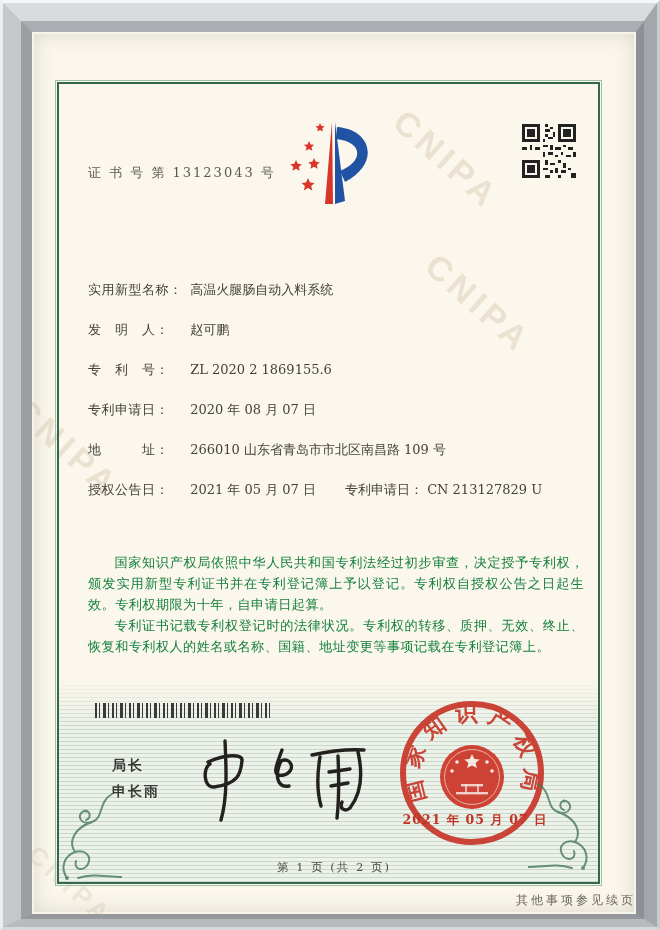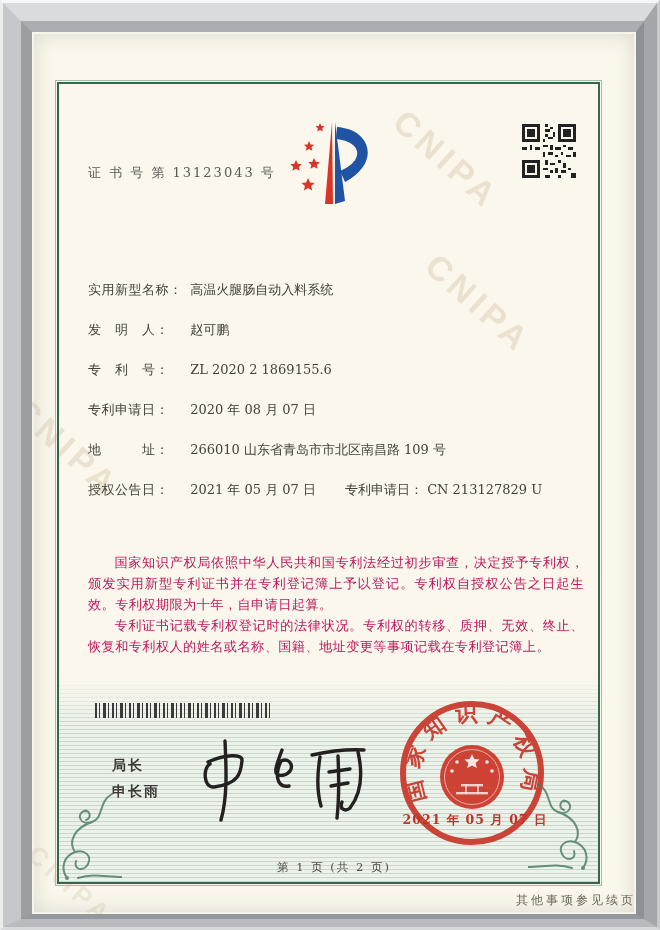--- a/index.html
+++ b/index.html
@@ -69,21 +69,21 @@
   }
 
   .fields{ position:absolute; left:56px; right:48px; top:248px; font-size:13px; color:#45423a; }
   .frow{ position:relative; height:40px; line-height:20px; }
   .lab{ display:inline-block; width:98px; letter-spacing:.5px; }
   .pair2{ position:absolute; left:257px; top:0; }
 
   .paras{
     position:absolute; left:56px; right:52px; top:520px;
     font-size:13.2px; line-height:21px; text-align:justify;
-    color:#be185d; letter-spacing:.4px;
+    color:#15803d; letter-spacing:.4px;
   }
   .paras p{ text-indent:2em; }
 
   .barcode{
     position:absolute; left:63px; top:671px; width:178px; height:15px;
     background:repeating-linear-gradient(90deg,
       #3a3a3a 0 2px, transparent 2px 4px,
       #3a3a3a 4px 5px, transparent 5px 8px,
       #3a3a3a 8px 11px, transparent 11px 13px,
       #3a3a3a 13px 14px, transparent 14px 17px);

